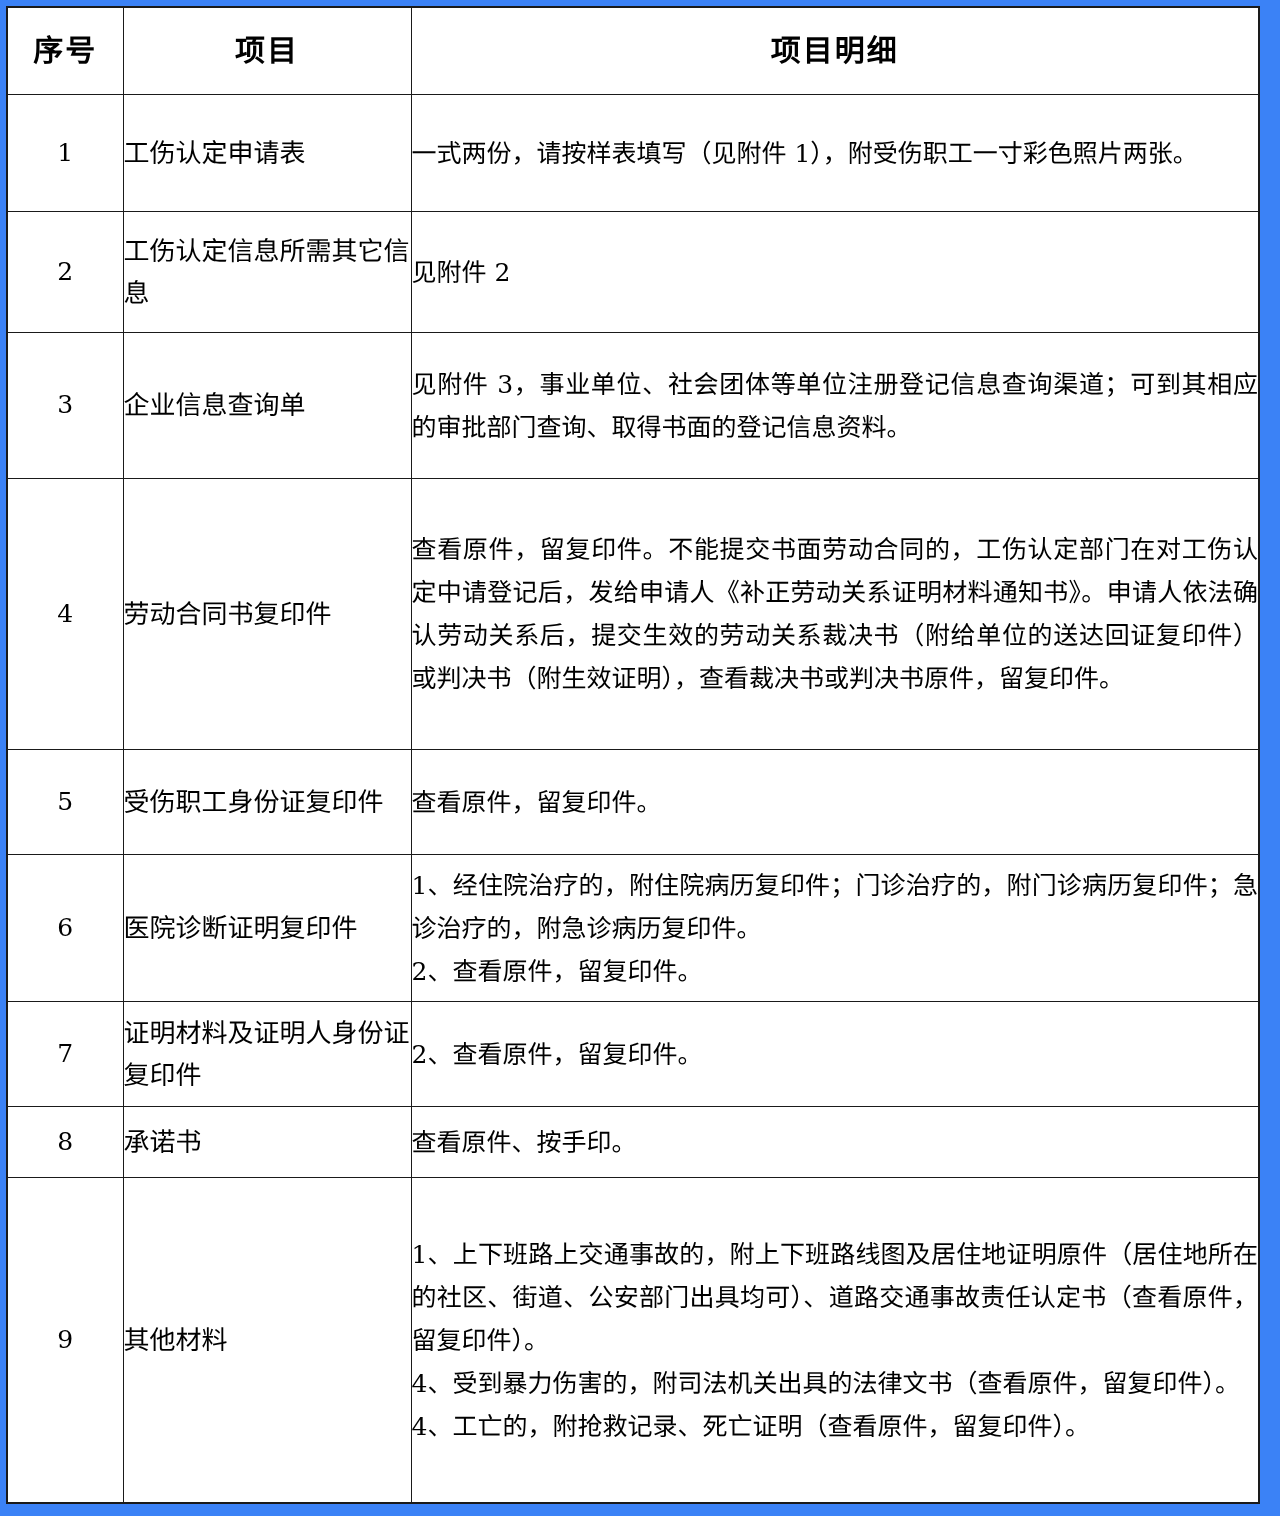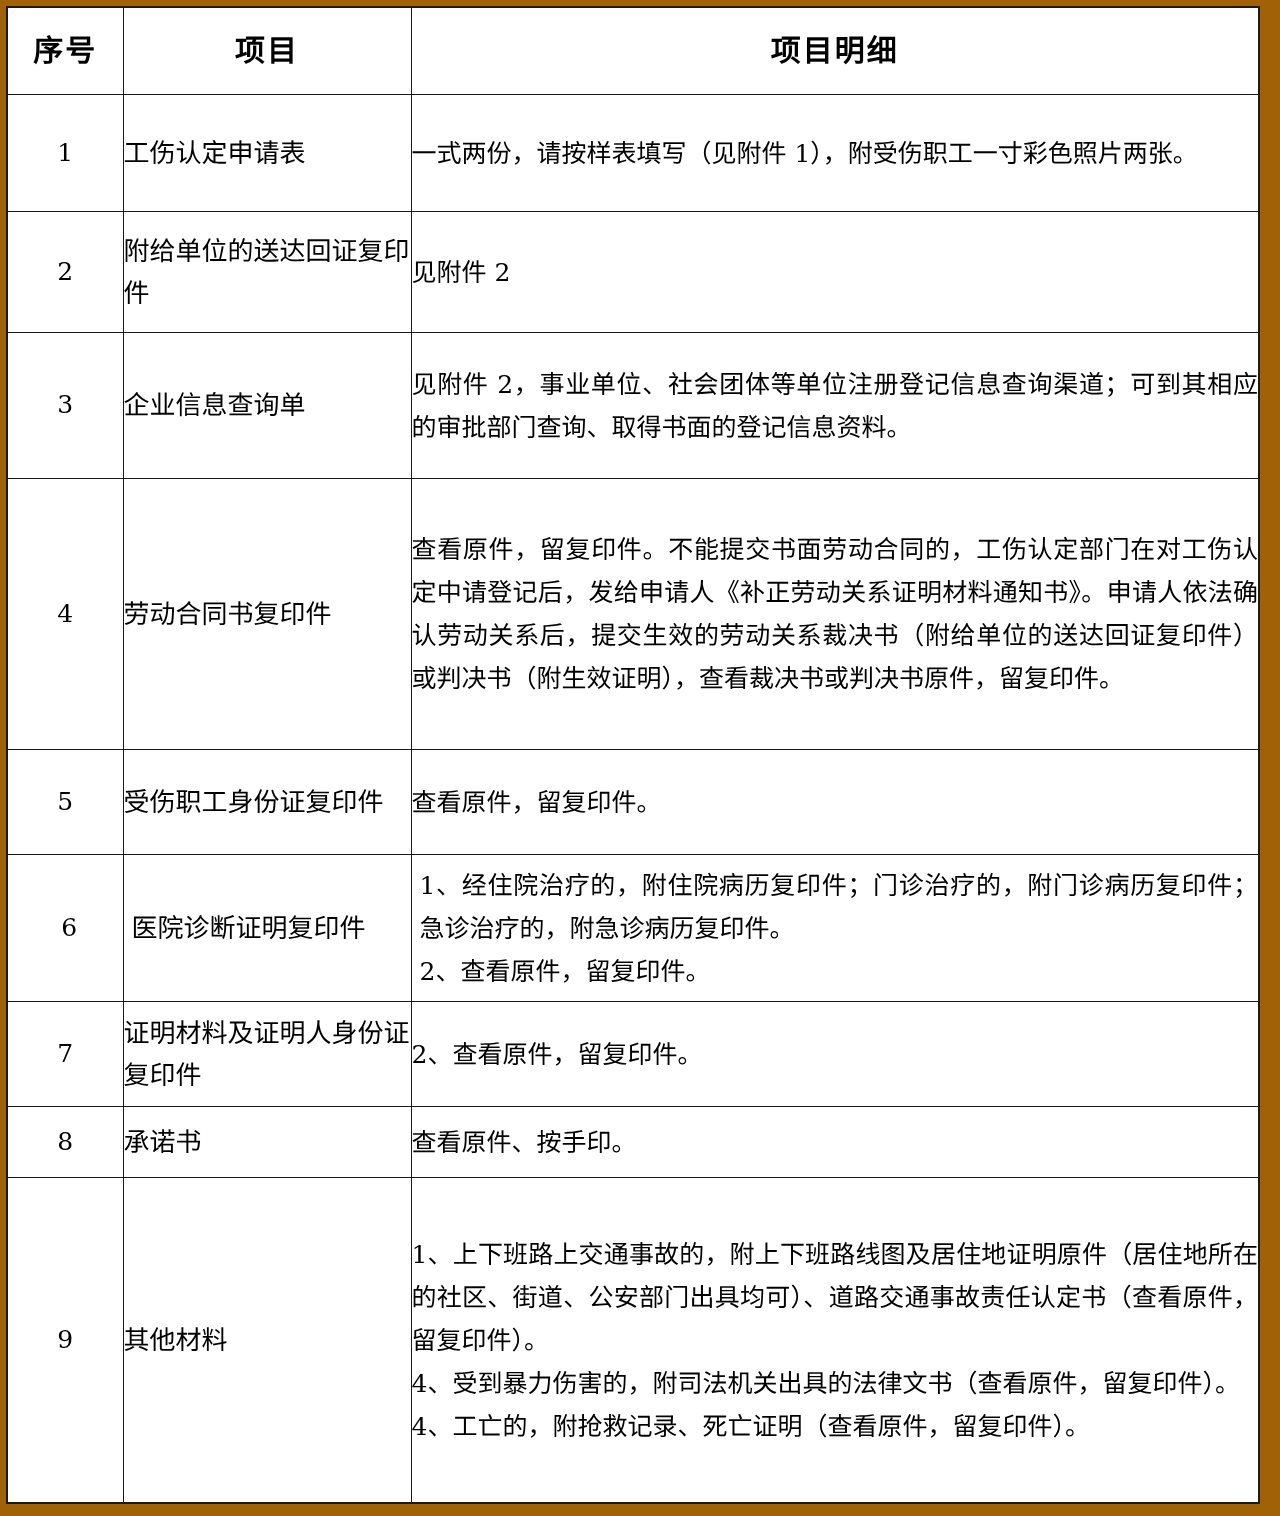--- a/index.html
+++ b/index.html
@@ -14,21 +14,21 @@
     font-family: "DejaVu Serif", "Liberation Serif", serif;
     color: #000000;
     overflow: hidden;
   }
   .page {
     position: relative;
     width: 1280px;
     height: 1516px;
     box-sizing: border-box;
     padding: 6px 22px 8px 6px;
-    background: #a16207;
+    background: #3b82f6;
   }
   table.doc-table {
     width: 1252px;
     border-collapse: collapse;
     table-layout: fixed;
     border: 2px solid #1a1a1a;
   }
   table.doc-table td,
   table.doc-table th {
     border: 1.5px solid #1a1a1a;
@@ -84,21 +84,21 @@
     text-indent: 0;
   }
 
   
   tr.r-head td { height: 86px; }
   tr.r-1 td    { height: 116px; }
   tr.r-2 td    { height: 120px; }
   tr.r-3 td    { height: 145px; }
   tr.r-4 td    { height: 270px; }
   tr.r-5 td    { height: 104px; }
-  tr.r-6 td    { height: 146px; padding-left: 8px; }
+  tr.r-6 td    { height: 146px; }
   tr.r-7 td    { height: 104px; }
   tr.r-8 td    { height: 70px; }
   tr.r-9 td    { height: 324px; }
 </style>
 </head>
 <body>
 
 <div class="page">
   <table class="doc-table">
     <colgroup>
@@ -118,31 +118,31 @@
       <tr class="r-1">
         <td class="no-cell">1</td>
         <td class="item-cell">工伤认定申请表</td>
         <td class="detail-cell">
           <p>一式两份，请按样表填写（见附件 1），附受伤职工一寸彩色照片两张。</p>
         </td>
       </tr>
 
       <tr class="r-2">
         <td class="no-cell">2</td>
-        <td class="item-cell">附给单位的送达回证复印件</td>
+        <td class="item-cell">工伤认定信息所需其它信息</td>
         <td class="detail-cell">
           <p>见附件 2</p>
         </td>
       </tr>
 
       <tr class="r-3">
         <td class="no-cell">3</td>
         <td class="item-cell">企业信息查询单</td>
         <td class="detail-cell">
-          <p>见附件 2，事业单位、社会团体等单位注册登记信息查询渠道；可到其相应的审批部门查询、取得书面的登记信息资料。</p>
+          <p>见附件 3，事业单位、社会团体等单位注册登记信息查询渠道；可到其相应的审批部门查询、取得书面的登记信息资料。</p>
         </td>
       </tr>
 
       <tr class="r-4">
         <td class="no-cell">4</td>
         <td class="item-cell">劳动合同书复印件</td>
         <td class="detail-cell">
           <p>查看原件，留复印件。不能提交书面劳动合同的，工伤认定部门在对工伤认定中请登记后，发给申请人《补正劳动关系证明材料通知书》。申请人依法确认劳动关系后，提交生效的劳动关系裁决书（附给单位的送达回证复印件）或判决书（附生效证明），查看裁决书或判决书原件，留复印件。</p>
         </td>
       </tr>

